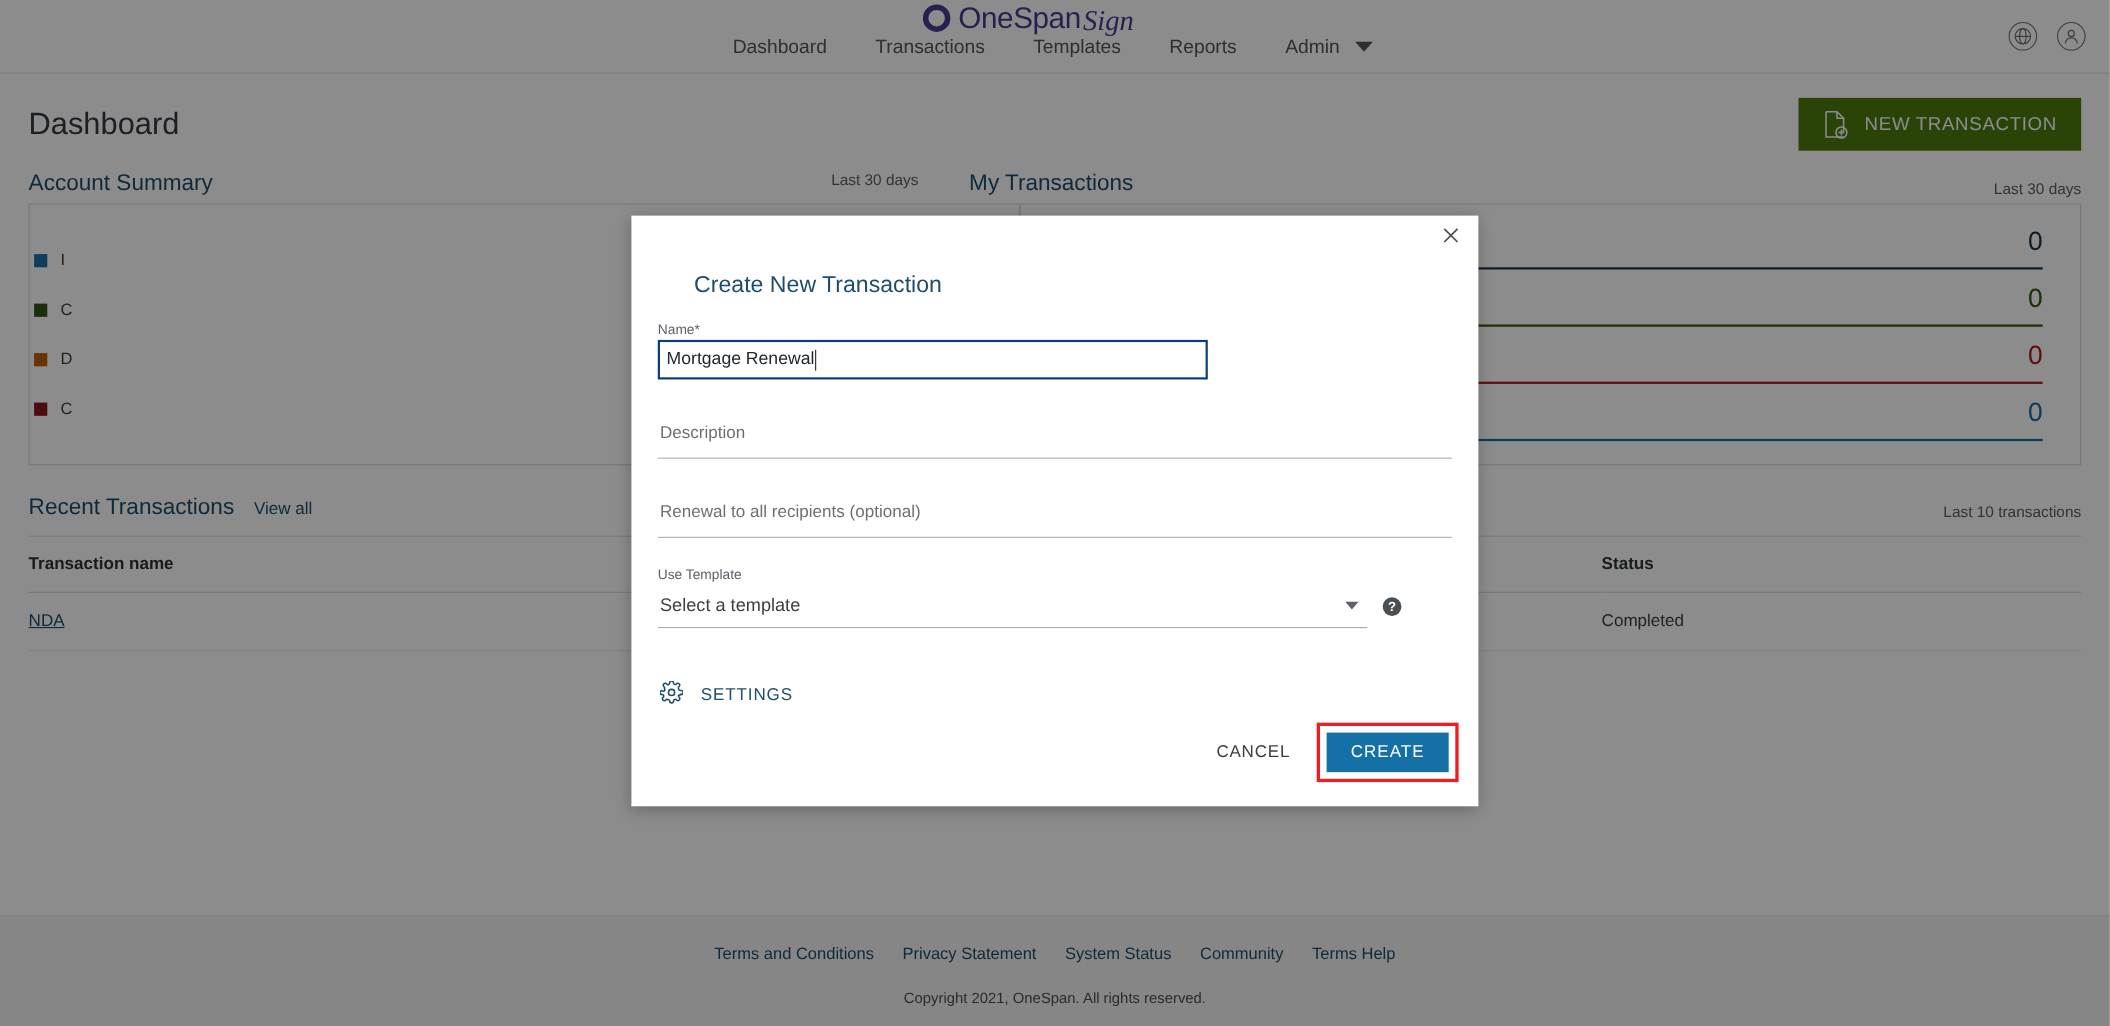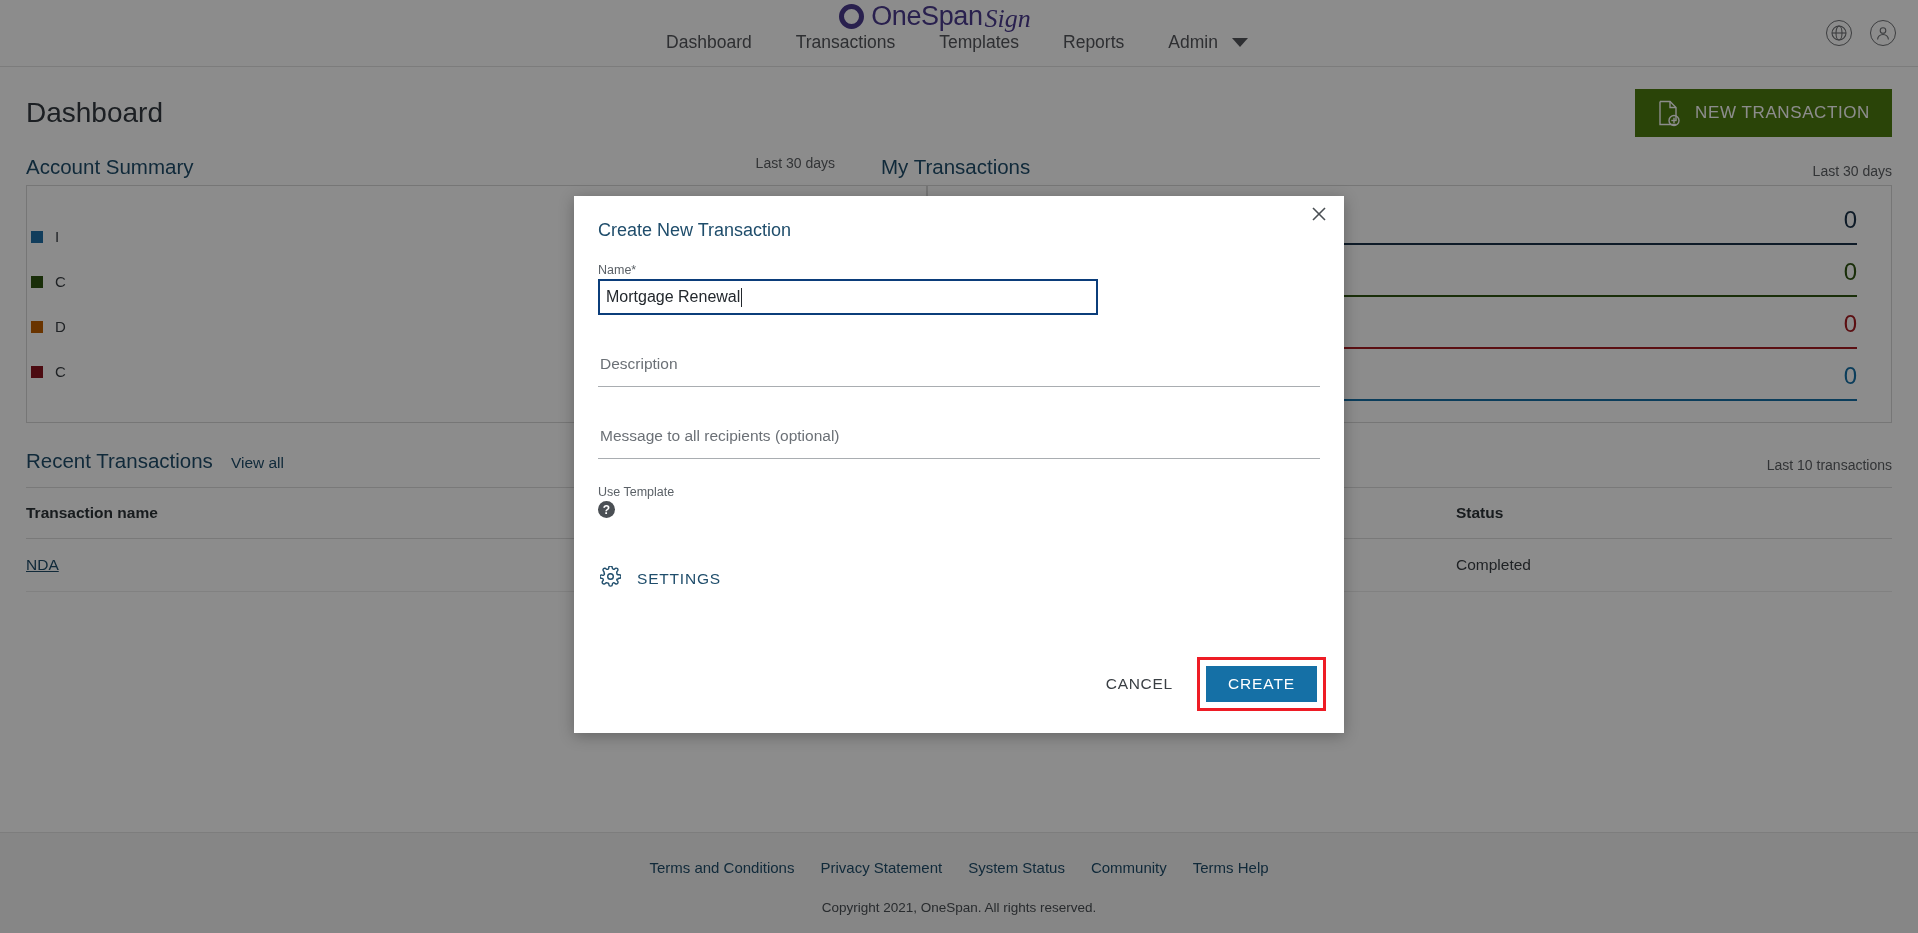--- a/index.html
+++ b/index.html
@@ -151,22 +151,23 @@
     left:574px; top:196px; width:770px; height:537px;
     background:#ffffff;
     box-shadow:0 3px 14px rgba(0,0,0,0.28);
   }
   .modal-close {
     position:absolute; right:14px; top:9px;
     width:22px;height:22px; cursor:pointer;
     color:#4a4f54; font-size:20px; line-height:22px; text-align:center;
   }
   .modal-title {
-    font-size:18px; color:#1f4d6b;
-    padding:24px 0 0 24px;
+    font-size:21px; color:#1f4d6b;
+    padding:51px 0 0 24px;
+    margin-left:33px;
   }
   .form { padding:22px 24px 0 24px; }
   .field { margin-bottom:26px; position:relative; }
   .field-label {
     font-size:12.5px; color:#5b6167; margin-bottom:2px; display:block;
   }
   .field-label .req { color:#5b6167; }
   .input-focused {
     border:2px solid #0b3d7a; width:500px; height:36px;
     display:flex; align-items:center; padding:0 6px;
@@ -388,27 +389,31 @@
     </div>
 
     <div class="field">
       <div class="underline-input">
         <span>Description</span>
       </div>
     </div>
 
     <div class="field">
       <div class="underline-input">
-        <span>Message to all recipients (optional)</span>
+        <span>Renewal to all recipients (optional)</span>
       </div>
     </div>
 
     <div class="field">
       <span class="field-label">Use Template</span>
       <div class="select-row">
+        <div class="select-field">
+          <span>Select a template</span>
+          <span class="chev"></span>
+        </div>
         <div class="help-icon">?</div>
       </div>
     </div>
 
     <div class="settings-row">
       <span>
         <svg width="21" height="21" viewBox="0 0 24 24" fill="none" stroke="#1f4d6b" stroke-width="1.6">
           <circle cx="12" cy="12" r="3.2"></circle>
           <path d="M19.4 15a1.6 1.6 0 00.3 1.8l.1.1a2 2 0 11-2.8 2.8l-.1-.1a1.6 1.6 0 00-1.8-.3 1.6 1.6 0 00-1 1.5V21a2 2 0 01-4 0v-.1A1.6 1.6 0 008 19.4a1.6 1.6 0 00-1.8.3l-.1.1a2 2 0 11-2.8-2.8l.1-.1a1.6 1.6 0 00.3-1.8 1.6 1.6 0 00-1.5-1H2a2 2 0 010-4h.1A1.6 1.6 0 004.6 8a1.6 1.6 0 00-.3-1.8l-.1-.1a2 2 0 112.8-2.8l.1.1a1.6 1.6 0 001.8.3H9a1.6 1.6 0 001-1.5V2a2 2 0 014 0v.1a1.6 1.6 0 001 1.5 1.6 1.6 0 001.8-.3l.1-.1a2 2 0 112.8 2.8l-.1.1a1.6 1.6 0 00-.3 1.8V9a1.6 1.6 0 001.5 1H22a2 2 0 010 4h-.1a1.6 1.6 0 00-1.5 1z"></path>
         </svg>

